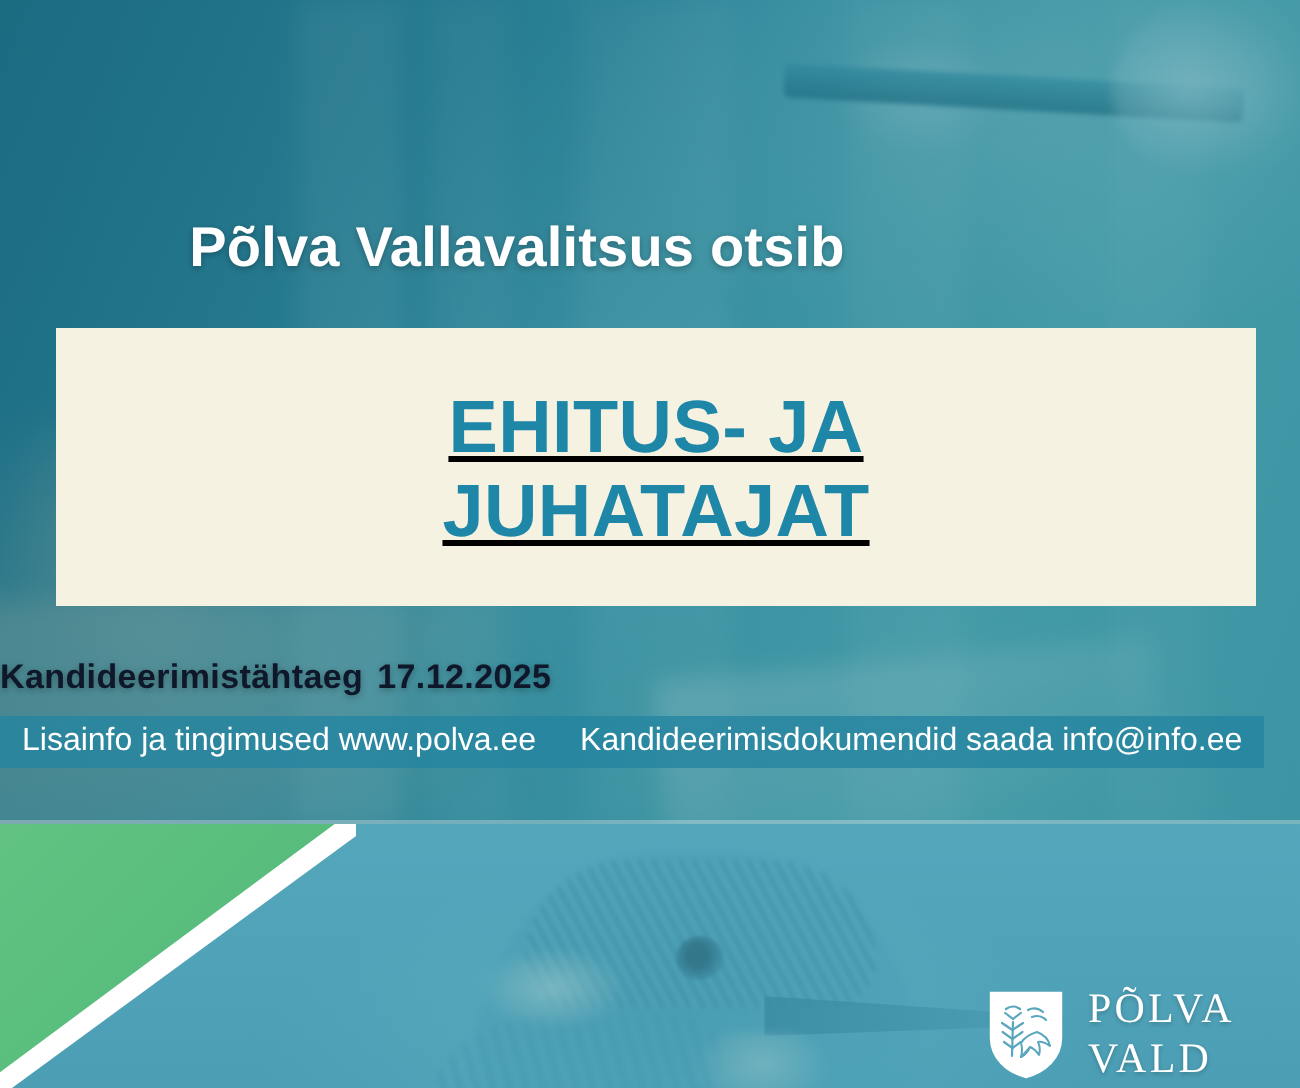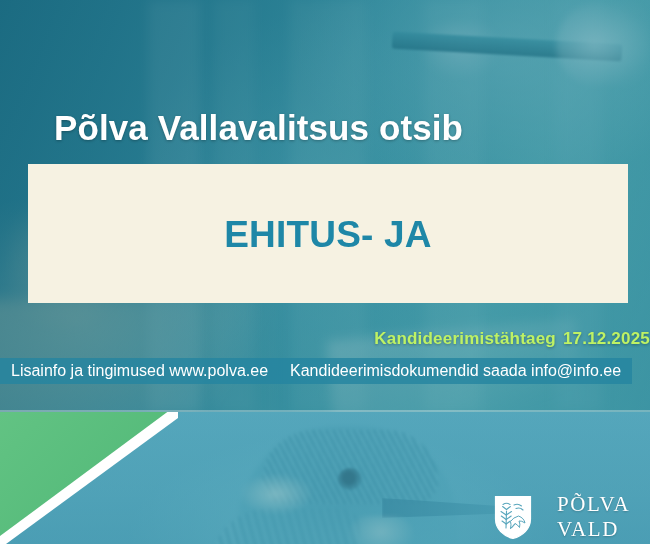--- a/index.html
+++ b/index.html
@@ -205,54 +205,55 @@
     background: rgba(255,255,255,0.30);
   }
 
   
   .eyebrow {
     position: absolute;
     left: 0; top: 108px;
     width: 517px;
     text-align: center;
     color: #ffffff;
-    font-size: 35px;
+    font-size: 28px;
     font-weight: bold;
     letter-spacing: 0.1px;
     text-shadow: 0 1px 3px rgba(0,0,0,0.28);
   }
 
   .headline-box {
     position: absolute;
     left: 28px; top: 164px;
     width: 600px; height: 139px;
     background: #f6f2e2;
     box-sizing: border-box;
     display: flex;
     flex-direction: column;
     align-items: center;
     justify-content: center;
     padding-top: 2px;
+    text-decoration: underline;
   }
   .headline-line {
     color: #1e87a7;
     font-size: 37px;
     font-weight: bold;
     line-height: 1.11;
     letter-spacing: 0.2px;
     text-align: center;
     white-space: nowrap;
   }
 
   .deadline {
     position: absolute;
     left: 0; top: 329px;
     width: 650px;
-    text-align: right;
-    color: #bef264;
+    text-align: left;
+    color: #0f172a;
     font-size: 17px;
     font-weight: bold;
     letter-spacing: 0.2px;
     text-shadow: 0 1px 3px rgba(0,0,0,0.30);
   }
   .deadline .dl-date { margin-left: 7px; }
 
   .info-wrap {
     position: absolute;
     left: 0; top: 357px;
@@ -271,21 +272,21 @@
     white-space: nowrap;
   }
   .info-line + .info-line { margin-top: 1px; }
 
   
   .logo {
     position: absolute;
     left: 494px; top: 492px;
     display: flex;
     align-items: center;
-    gap: 25px;
+    gap: 12px;
   }
   .logo-shield { width: 38px; height: 45px; display: block; }
   .logo-text {
     color: #ffffff;
     font-family: "Liberation Serif", serif;
     font-size: 21px;
     letter-spacing: 1.6px;
     text-shadow: 0 1px 2px rgba(0,0,0,0.22);
   }
 </style>
@@ -323,20 +324,21 @@
   </div>
 
   <div class="divider"></div>
   <div class="green-wedge"></div>
   <div class="white-stripe"></div>
 
   <div class="eyebrow">Põlva Vallavalitsus otsib</div>
 
   <div class="headline-box">
     <div class="headline-line">EHITUS- JA</div>
+    <div class="headline-line">JUHATAJAT</div>
   </div>
 
   <div class="deadline">
     <span>Kandideerimistähtaeg</span><span class="dl-date">17.12.2025</span>
   </div>
 
   <div class="info-wrap">
     <span class="info-line">Lisainfo ja tingimused www.polva.ee</span>
     <span class="info-line">Kandideerimisdokumendid saada info@info.ee</span>
   </div>

